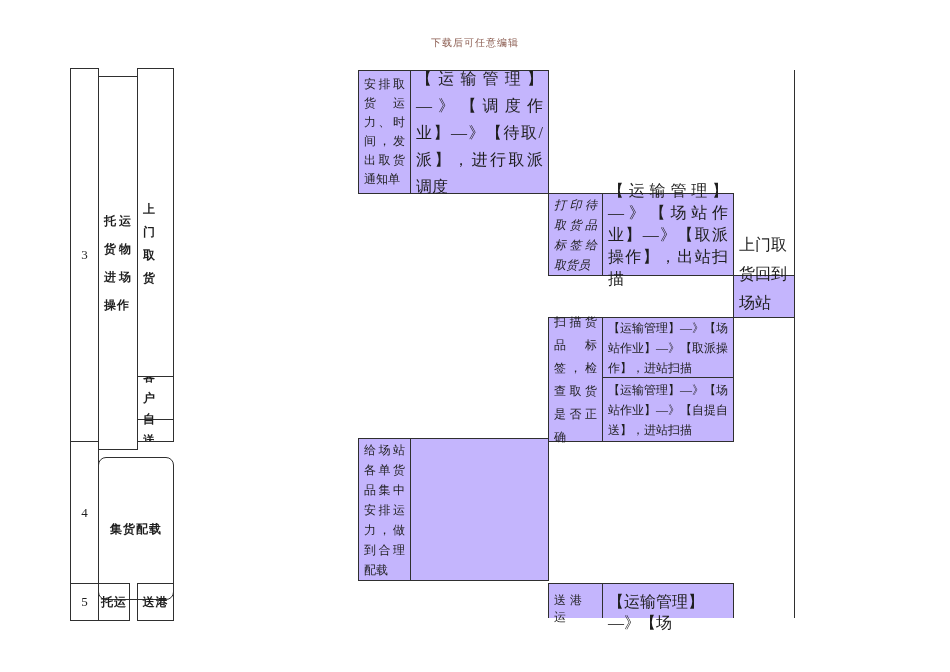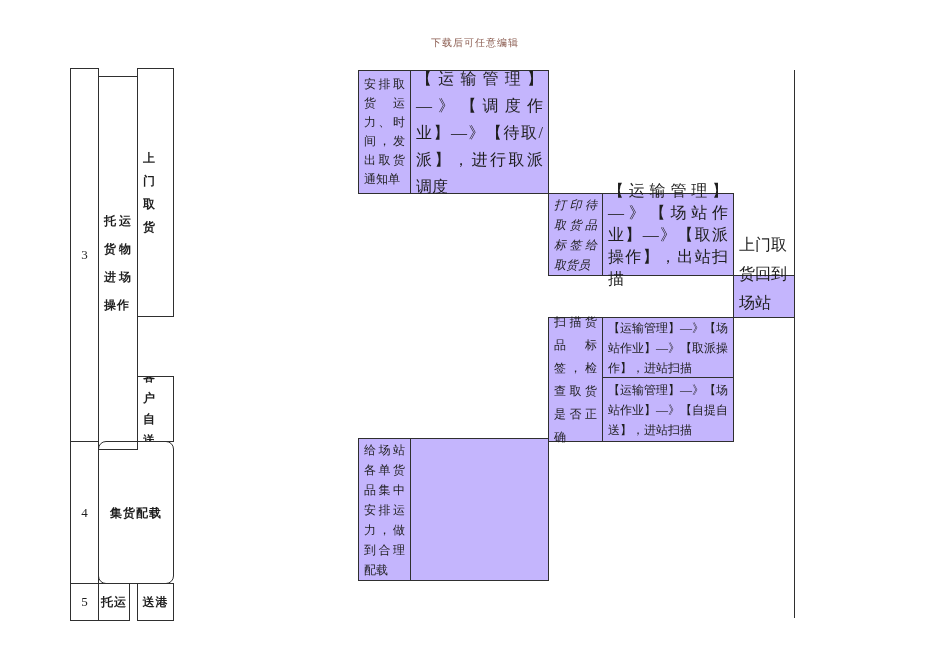--- a/index.html
+++ b/index.html
@@ -46,31 +46,31 @@
 <div class="page">
 
   <div class="watermark">下载后可任意编辑</div>
 
   <div class="cell ctr num" style="left:70px;top:68px;width:29px;height:374px;">
     <div>3</div>
   </div>
   <div class="cell pad jt bold" style="left:98px;top:76px;width:40px;height:374px;line-height:28px;">
     <div>托运货物进场操作</div>
   </div>
-  <div class="cell pad jt bold" style="left:137px;top:68px;width:37px;height:249px;line-height:23px;">
+  <div class="cell pad jt bold" style="left:137px;top:68px;width:37px;height:352px;line-height:23px;">
     <div>上门取货</div>
   </div>
   <div class="cell pad jt bold" style="left:137px;top:376px;width:37px;height:66px;line-height:21px;">
     <div>客户自送</div>
   </div>
 
   <div class="cell ctr num" style="left:70px;top:441px;width:29px;height:143px;">
     <div>4</div>
   </div>
-  <div class="cell ctr bold" style="left:98px;top:441px;width:76px;height:143px;border-radius:8px;">
+  <div class="cell ctr bold" style="left:98px;top:457px;width:76px;height:143px;border-radius:8px;">
     <div>集货配载</div>
   </div>
 
   <div class="cell ctr num" style="left:70px;top:583px;width:29px;height:38px;">
     <div>5</div>
   </div>
   <div class="cell ctr bold" style="left:98px;top:583px;width:32px;height:38px;">
     <div>托运</div>
   </div>
   <div class="cell ctr bold" style="left:137px;top:583px;width:37px;height:38px;justify-content:flex-end;">
@@ -114,16 +114,24 @@
       </div>
     </div>
   </div>
 
   <div class="box" style="left:358px;top:438px;width:191px;height:143px;">
     <div class="acell jt" style="line-height:20px;">
       <div>给场站各单货品集中安排运力，做到合理配载</div>
     </div>
   </div>
 
+  <div class="box open-bottom" style="left:548px;top:583px;width:186px;height:35px;">
+    <div class="acell acell-n top-align ls3" style="padding-top:8px;border-bottom:none;">
+      <div>送港运</div>
+    </div>
+    <div class="bcell top-align" style="padding-top:8px;">
+      <div>【运输管理】—》【场</div>
+    </div>
+  </div>
 
   <div class="vline" style="left:794px;top:70px;height:548px;"></div>
 
 </div>
 
 </body></html>

